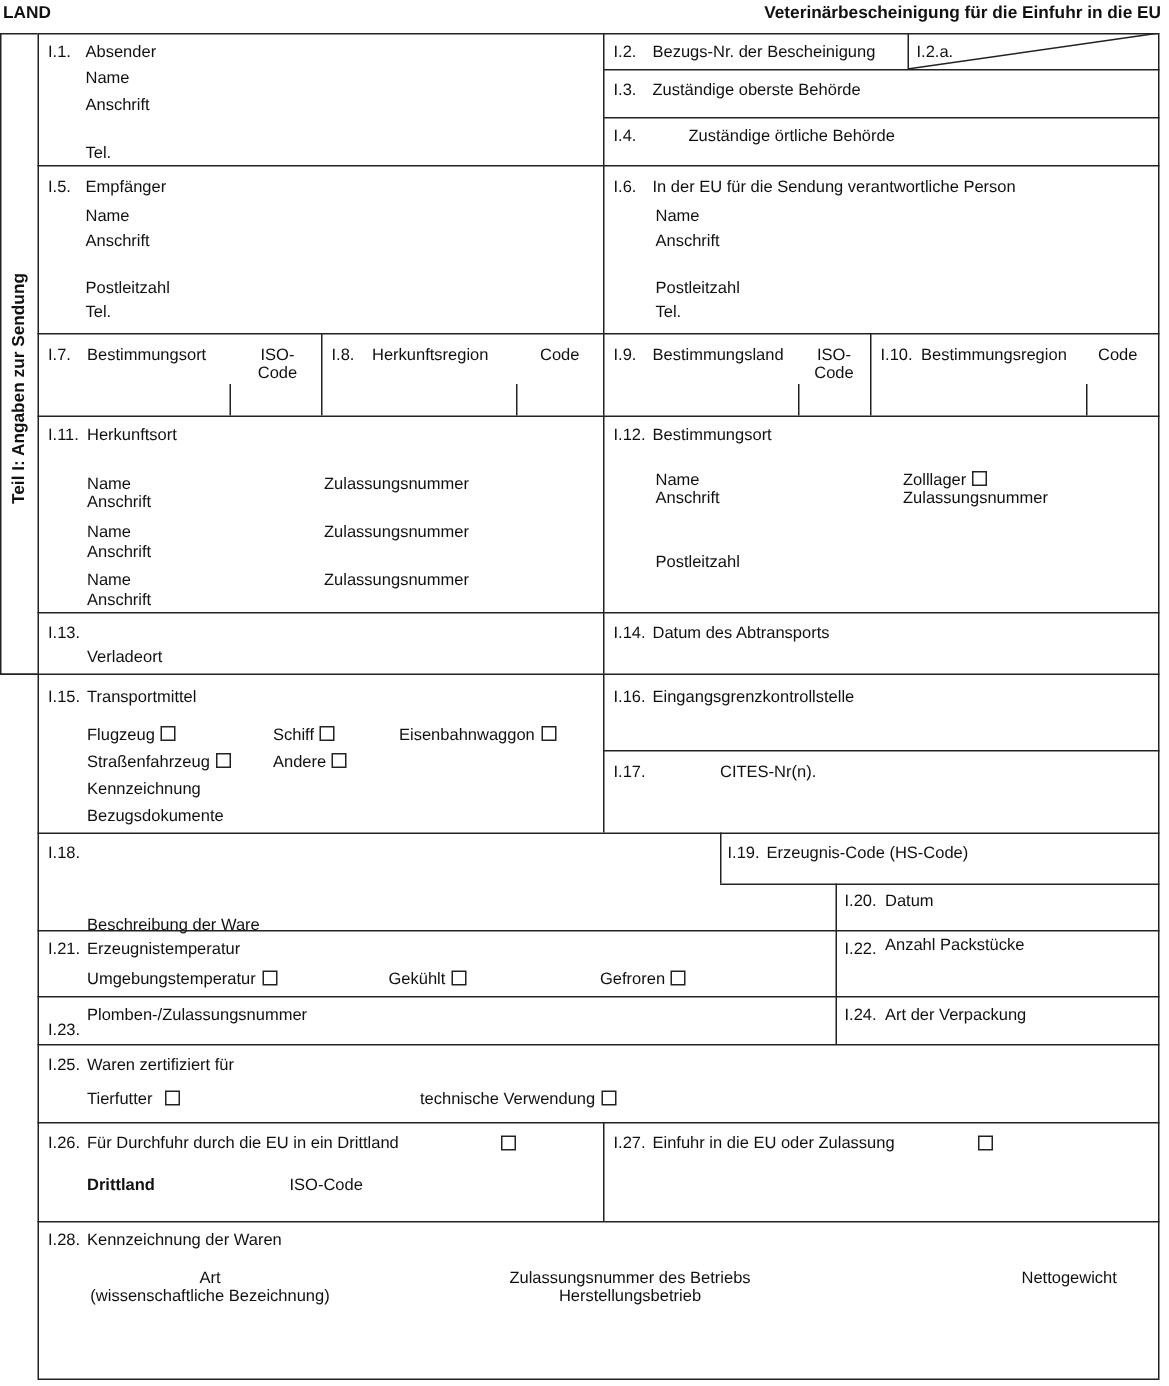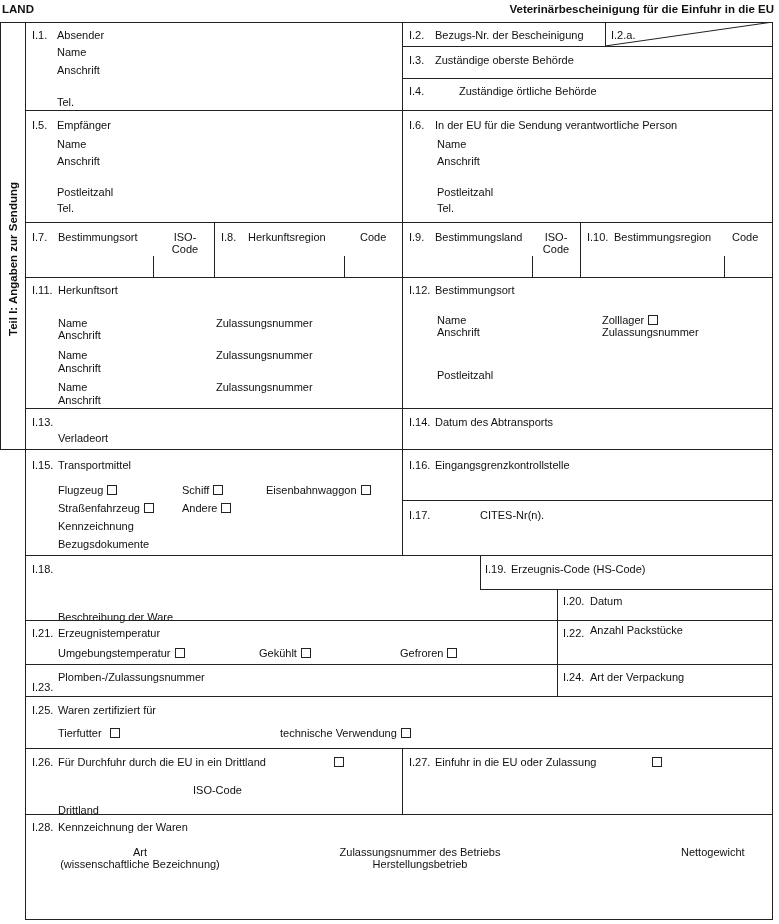--- a/index.html
+++ b/index.html
@@ -216,21 +216,21 @@
   <span class="t" style="left:58px; top:727px;"><span>Tierfutter</span><span class="cb" style="margin-left:8px;"></span></span>
   <span class="t" style="left:280px; top:727px;"><span>technische Verwendung</span><span class="cb"></span></span>
 </div>
 <div class="hl" style="left:25px; top:748px; width:748px;"></div>
 
 <div class="vl" style="left:402px; top:748px; height:66px;"></div>
 <div>
   <span class="num" style="left:32px; top:756px;">I.26.</span>
   <span class="t" style="left:58px; top:756px;">Für Durchfuhr durch die EU in ein Drittland</span>
   <span class="cb abs" style="left:334px; top:757px; margin-left:0;"></span>
-  <span class="t" style="left:58px; top:804px;">Drittland</span>
+  <span class="t" style="left:58px; top:784px;font-weight:bold;">Drittland</span>
   <span class="t" style="left:193px; top:784px;">ISO-Code</span>
 </div>
 <div>
   <span class="num" style="left:409px; top:756px;">I.27.</span>
   <span class="t" style="left:435px; top:756px;">Einfuhr in die EU oder Zulassung</span>
   <span class="cb abs" style="left:652px; top:757px; margin-left:0;"></span>
 </div>
 <div class="hl" style="left:25px; top:814px; width:748px;"></div>
 
 <div>

